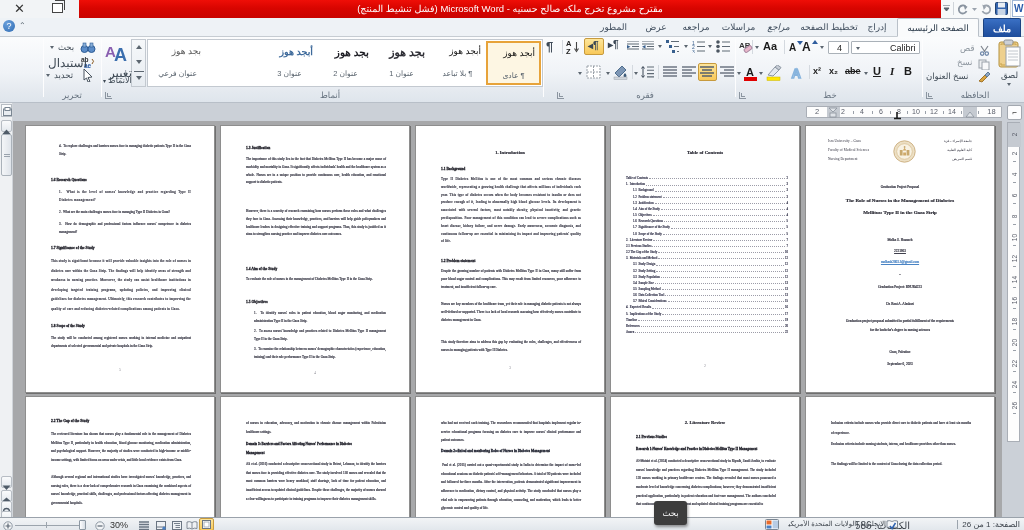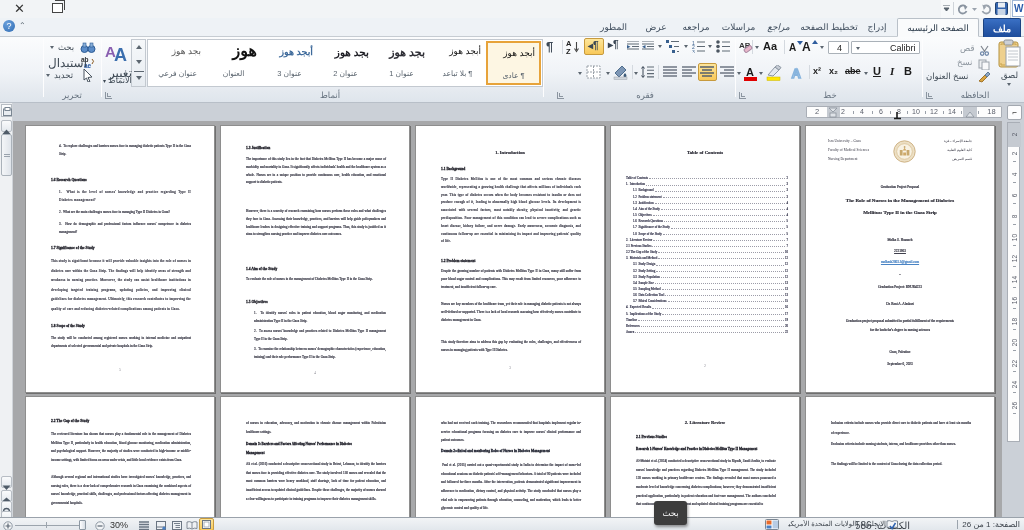--- a/index.html
+++ b/index.html
@@ -114,20 +114,23 @@
 .ssamp { position:absolute; right:4px; top:5px; white-space:nowrap; font-family:"Liberation Sans",sans-serif; }
 .slab { position:absolute; right:0; top:28px; width:100%; text-align:center; font-size:7.5px; color:#5a646e; white-space:nowrap; }
 #tooltip { left:654px; top:501px; width:33px; height:24px; background:#3d3d3d;
   border-radius:3px; color:#fff; font-size:8.5px; text-align:center; line-height:24px;
   box-shadow:1px 2px 3px rgba(0,0,0,.4); z-index:50; }
 </style>
 </head>
 <body>
 <div id="app">
   <div class="abs" id="titlebar"></div>
+  <div class="abs" id="redbar">
+      <div class="abs" id="titletext">مقترح مشروع تخرج ملكه صالح حسنيه - Microsoft Word (فشل تنشيط المنتج)</div>
+    </div>
   <div class="abs winX">✕</div>
   <div class="abs winR"></div>
   <div class="abs" id="qat">
     <svg class="abs" style="left:2px; top:5px;" width="8" height="8">
         <path d="M0 0 h7 M1 3 L3.5 6 L6 3 Z" stroke="#5a646e" fill="#5a646e"></path>
       </svg>
     <div class="abs" style="left:12px; top:2px; width:1px; height:13px; background:#cfd4d9;"></div>
     <svg class="abs" style="left:16px; top:3px;" width="12" height="12">
         <path d="M9.5 8 A4 4 0 1 1 8.5 3.5" stroke="#8a94a0" stroke-width="1.8" fill="none"></path>
         <path d="M6.5 1.5 L10.5 3.8 L8 7 Z" fill="#8a94a0"></path>
@@ -373,24 +376,20 @@
           <div class="ssamp" style="font-size:11px; font-weight:bold; color:#2d2d34;">بجد هوز</div>
           <div class="slab">عنوان 1</div>
         </div>
       <div class="sitem" style="right:169px;">
           <div class="ssamp" style="font-size:10.5px; font-weight:bold; color:#1f1f26;">بجد هوز</div>
           <div class="slab">عنوان 2</div>
         </div>
       <div class="sitem" style="right:225px;">
           <div class="ssamp" style="font-size:9.5px; font-weight:bold; color:#3e6a9b;">أبجد هوز</div>
           <div class="slab">عنوان 3</div>
-        </div>
-      <div class="sitem" style="right:281px;">
-          <div class="ssamp" style="font-size:16px; font-weight:bold; color:#111; top:0px;">هوز</div>
-          <div class="slab">العنوان</div>
         </div>
       <div class="sitem" style="right:337px;">
           <div class="ssamp" style="font-size:9px; color:#555;">بجد هوز</div>
           <div class="slab">عنوان فرعي</div>
         </div>
     </div>
 
     <div class="abs" style="left:131px; top:2px; width:15px; height:48px; background:linear-gradient(#f6f8fa,#e7ecf1); border:1px solid #c3c9d0;">
       <svg class="abs" style="left:4px; top:5px;" width="7" height="5">
           <path d="M0 4 L3 0 L6 4 Z" fill="#5c6670"></path>

